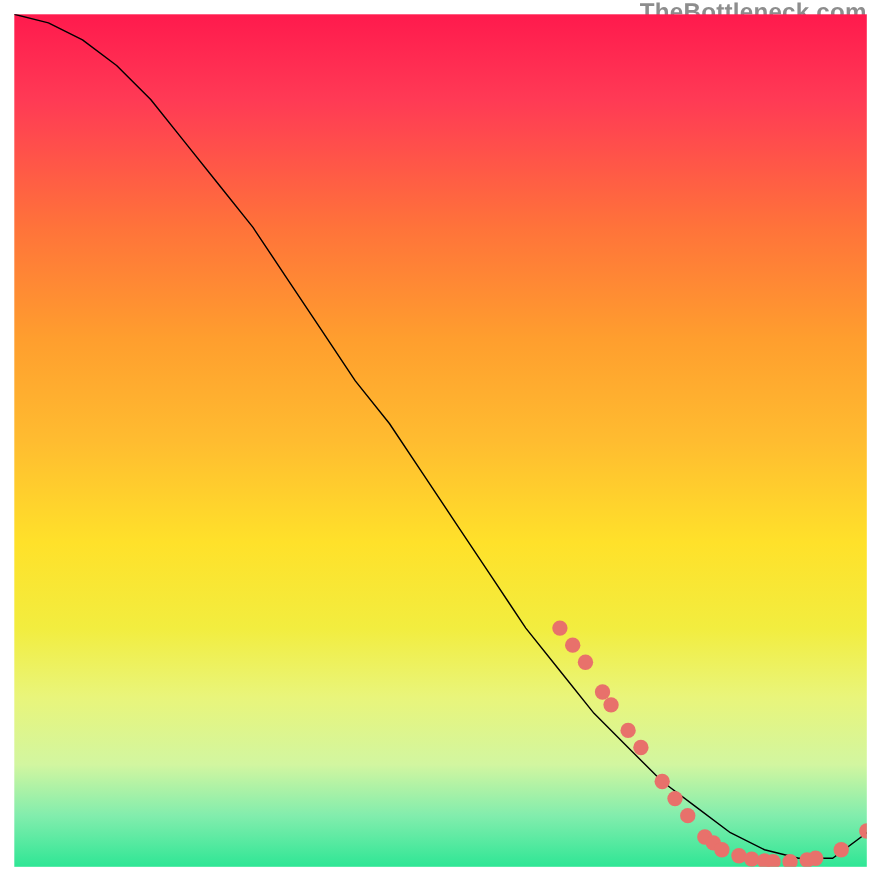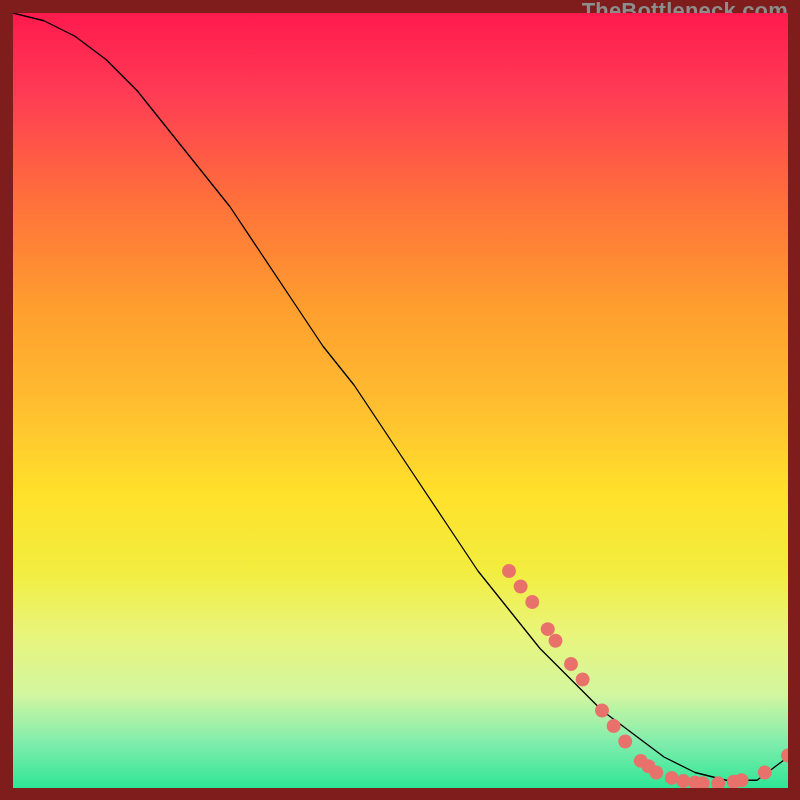--- a/index.html
+++ b/index.html
@@ -7,21 +7,21 @@
     padding: 0;
     width: 800px;
     height: 800px;
     background: #000;
     overflow: hidden;
   }
   .stage {
     position: relative;
     width: 800px;
     height: 800px;
-    background: #7f1d1d;
+    background: #ffffff;
   }
   .plot {
     position: absolute;
     left: 13px;
     top: 13px;
     width: 775px;
     height: 775px;
     
     background: linear-gradient(
       to bottom,

